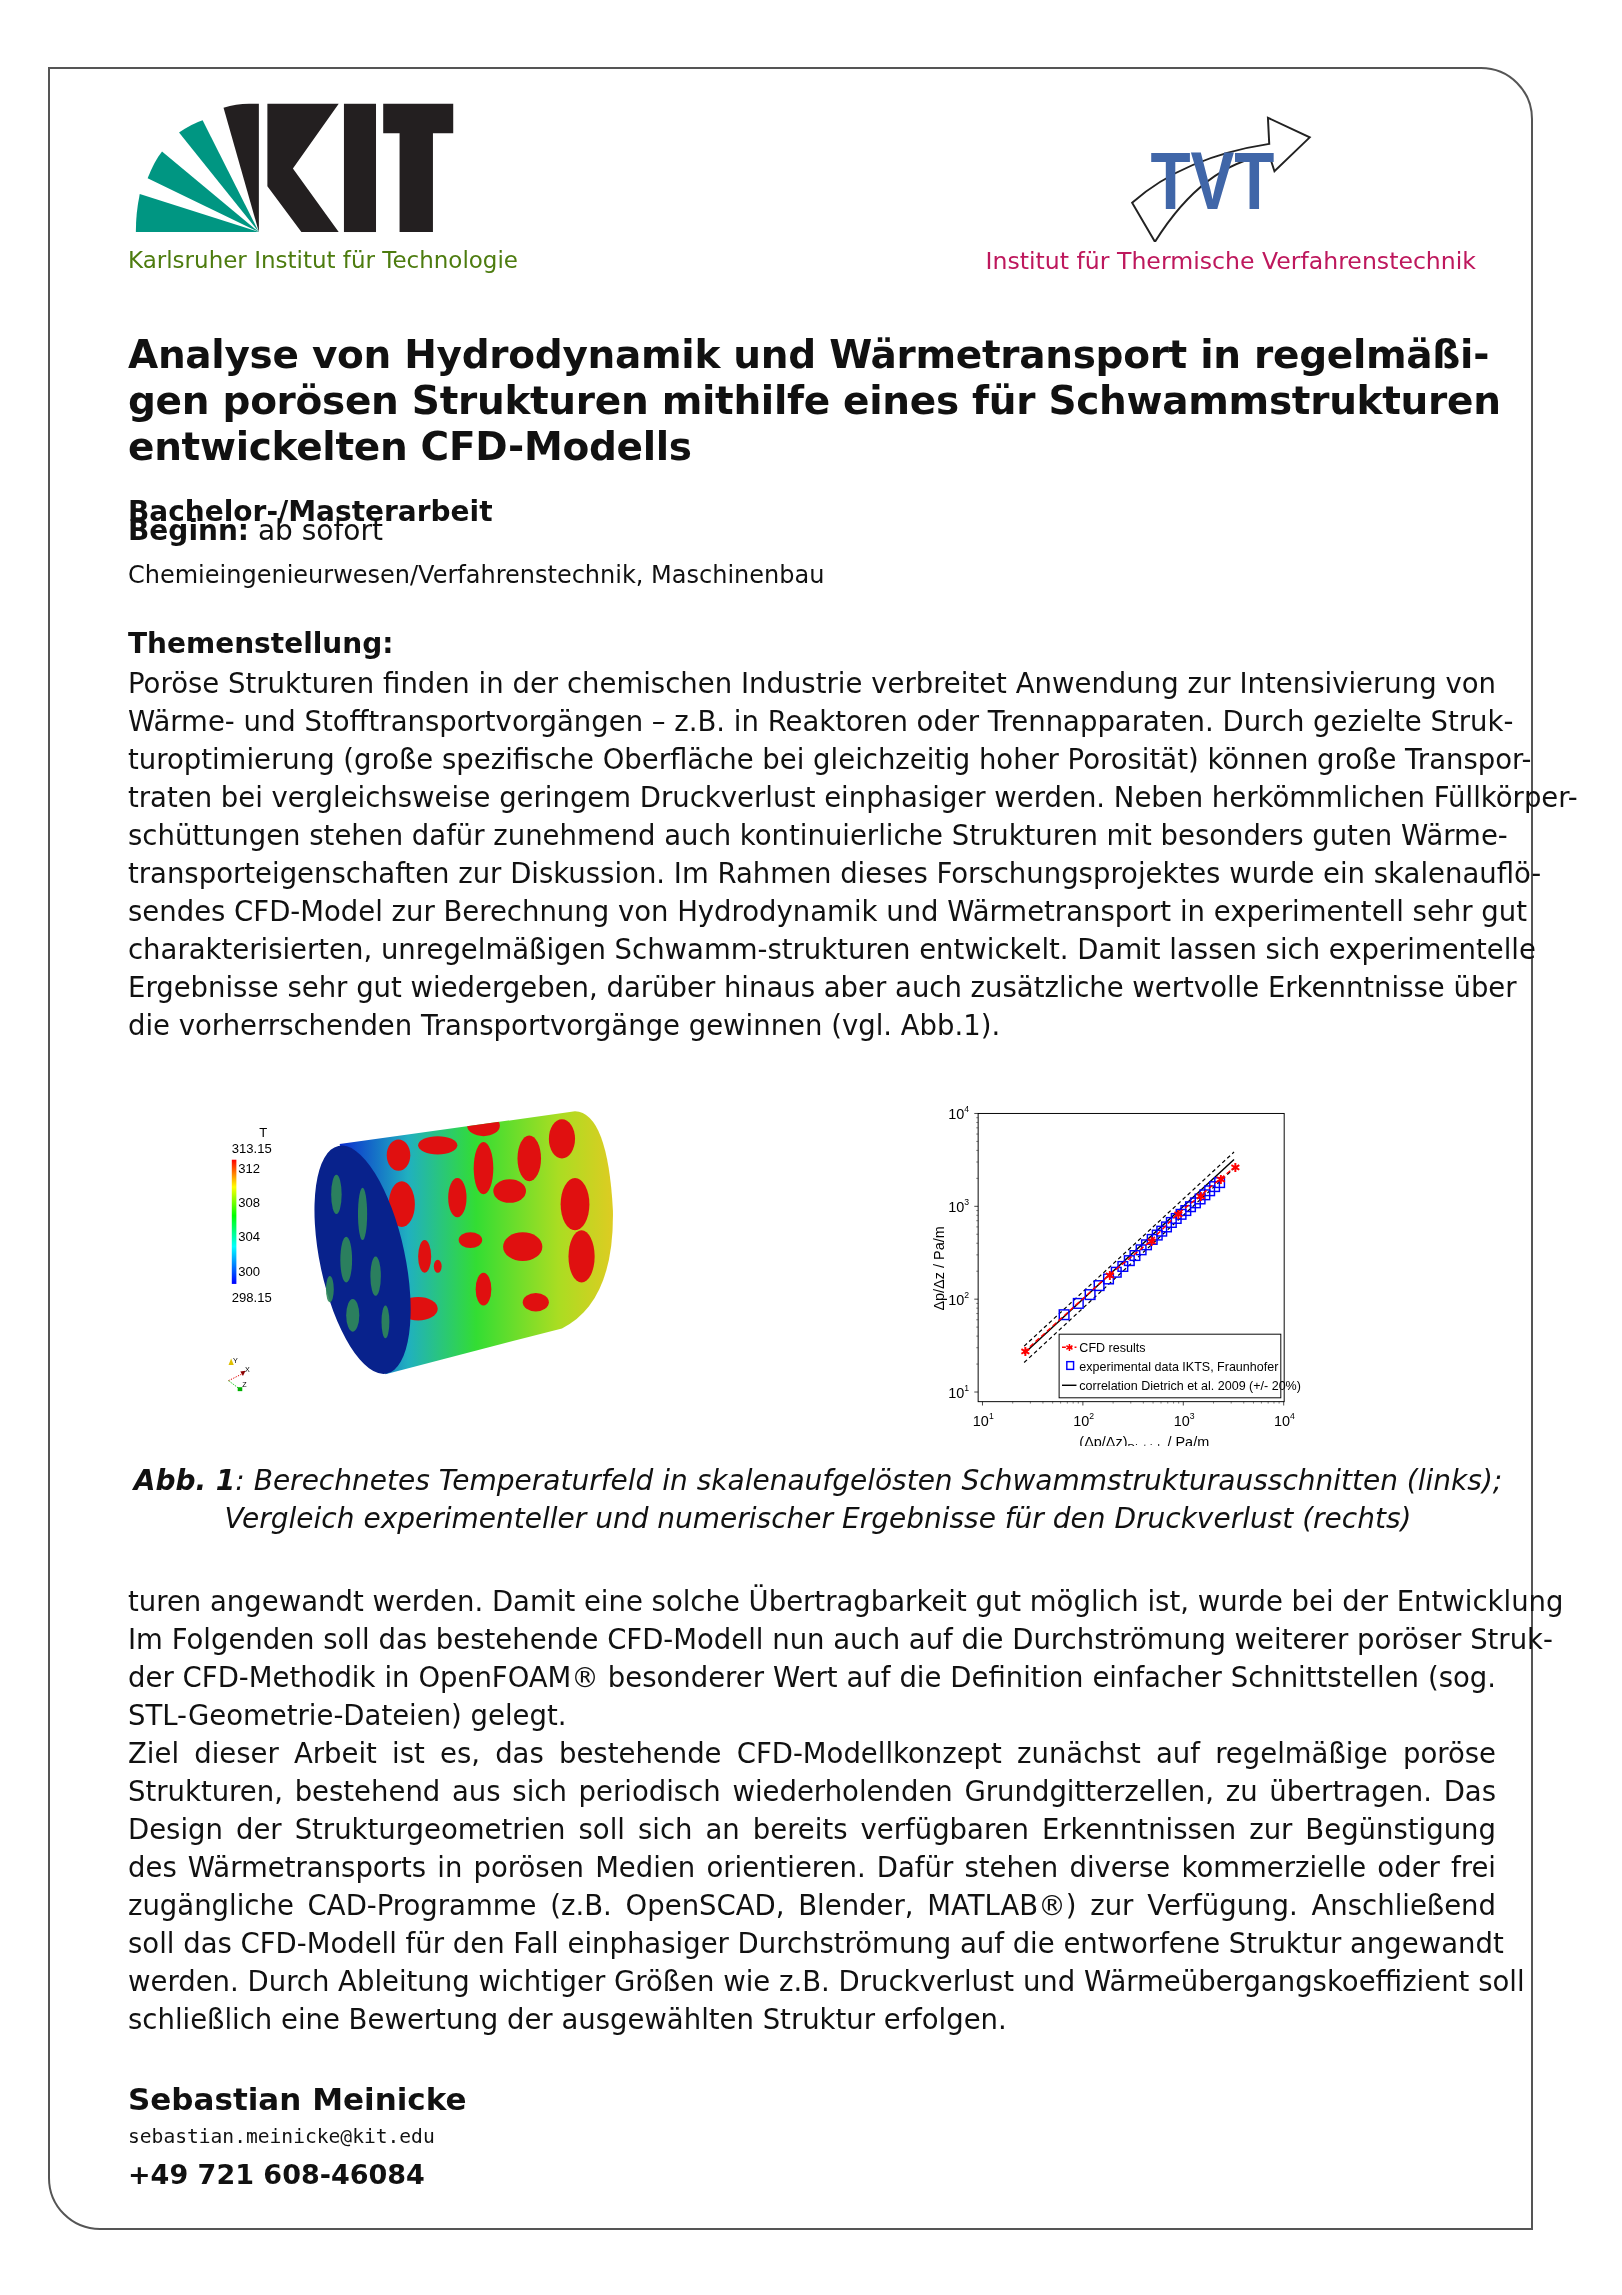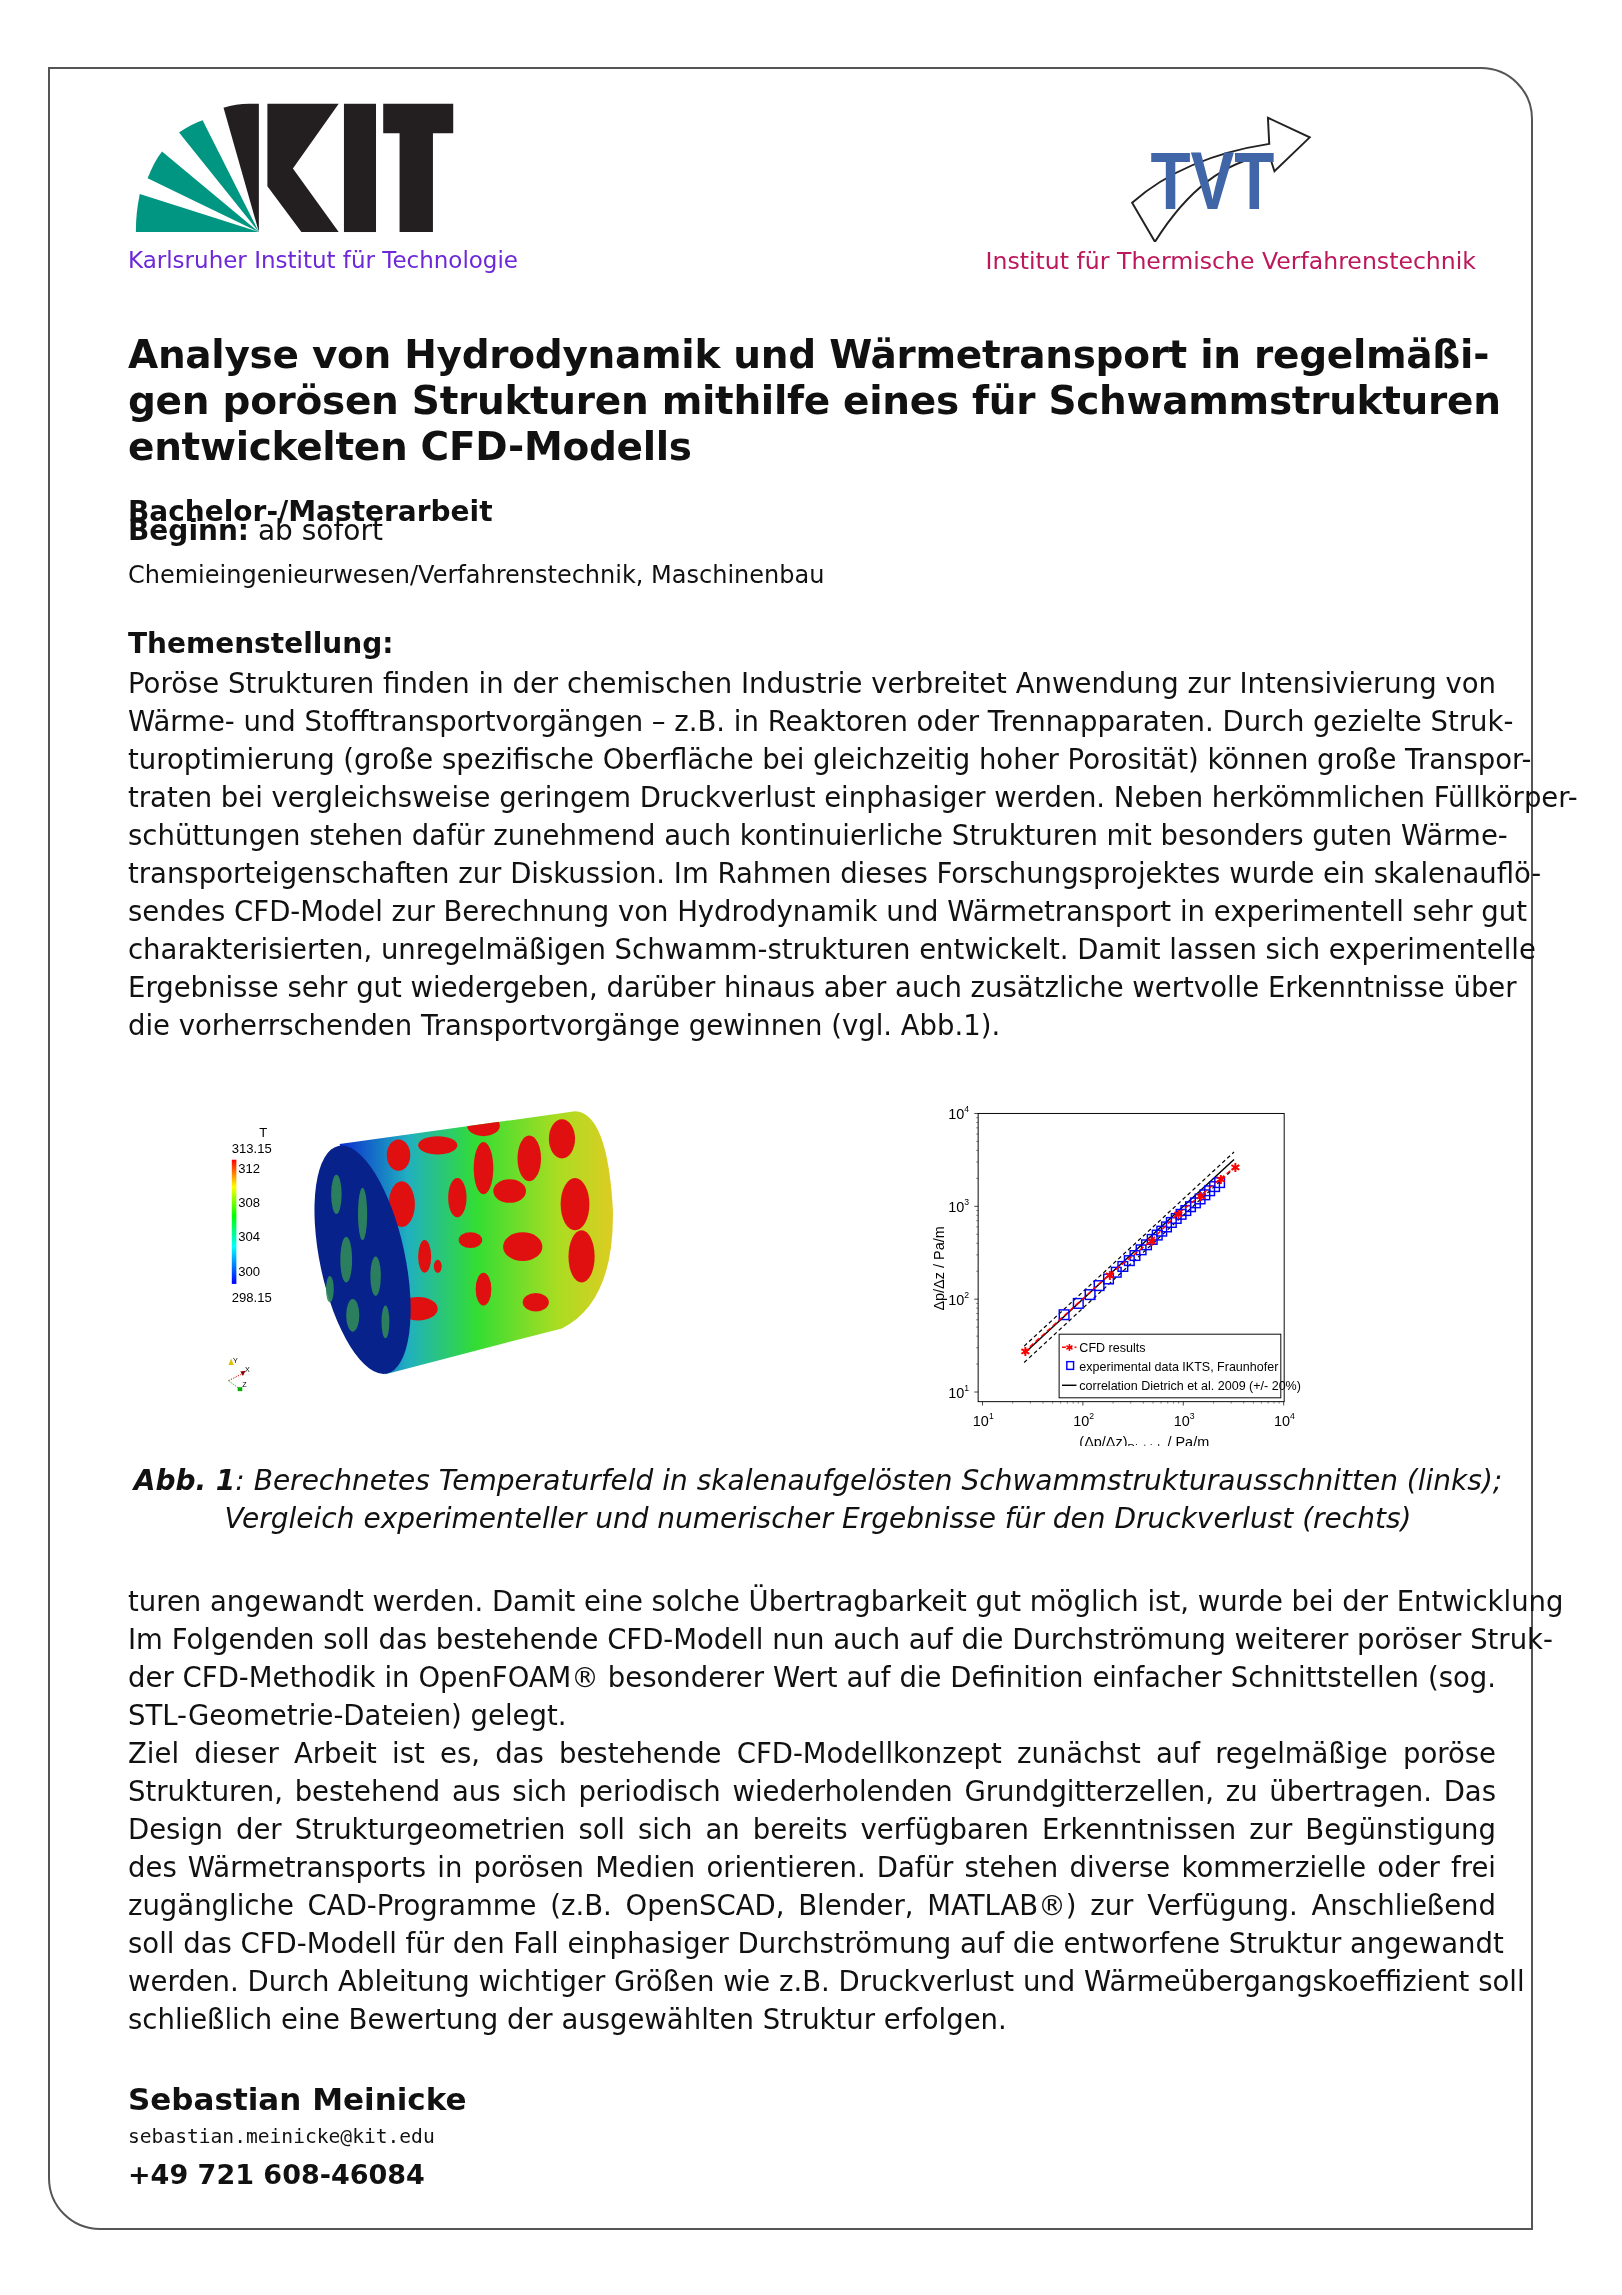--- a/index.html
+++ b/index.html
@@ -4,21 +4,21 @@
 <style>
   html, body { margin: 0; padding: 0; background: #ffffff; }
   body { width: 1623px; height: 2295px; position: relative; overflow: hidden;
          font-family: "DejaVu Sans", sans-serif; color: #111; }
   .frame { position: absolute; left: 48px; top: 67px; width: 1485px; height: 2163px;
            border: 2.6px solid #555; border-top-right-radius: 52px; border-bottom-left-radius: 52px;
            box-sizing: border-box; }
   .abs { position: absolute; }
   
   #kit-logo { left: 128px; top: 101px; width: 373px; height: 141px; }
-  #kit-caption { left: 128px; top: 247px; font-size: 23px; color: #6d28d9; font-family: "DejaVu Sans", sans-serif; }
+  #kit-caption { left: 128px; top: 247px; font-size: 23px; color: #4d7c0f; font-family: "DejaVu Sans", sans-serif; }
   #tvt-logo { left: 1106px; top: 98px; width: 222px; height: 144px; }
   #tvt-caption { right: 147px; top: 247px; font-size: 23.6px; color: #be185d; }
   
   .title { left: 128px; top: 298px; width: 1368px; font-size: 39px; font-weight: bold; line-height: 46px;
            letter-spacing: -0.3px; margin-top: 34px; }
   .title div { white-space: nowrap; }
   .subtype { left: 128px; top: 468px; font-size: 28px; font-weight: bold; margin-top: 27px; }
   .begin { left: 128px; top: 514px; font-size: 28px; }
   .begin b { font-weight: bold; }
   .fields { left: 128px; top: 561px; font-size: 24px; }

